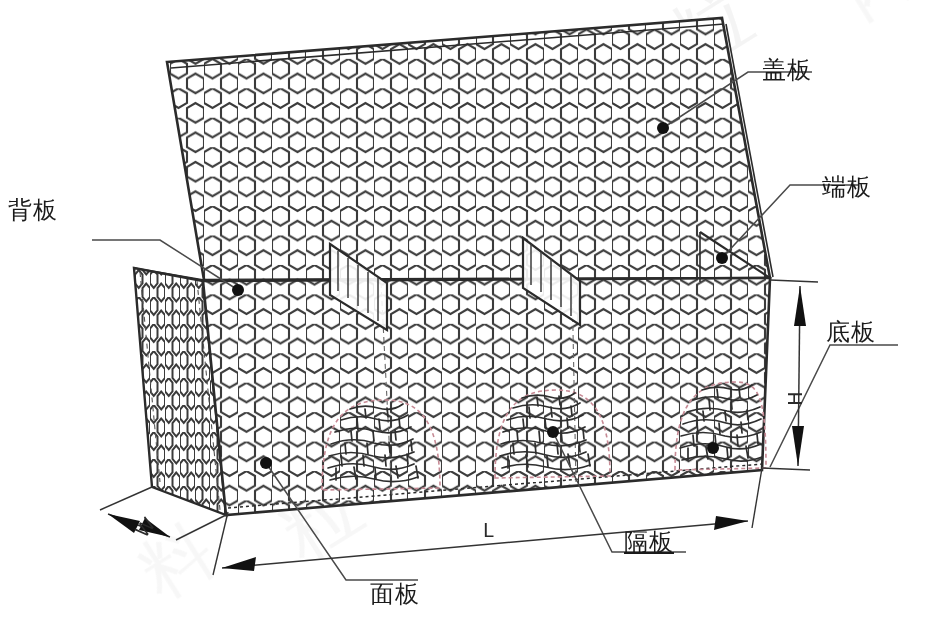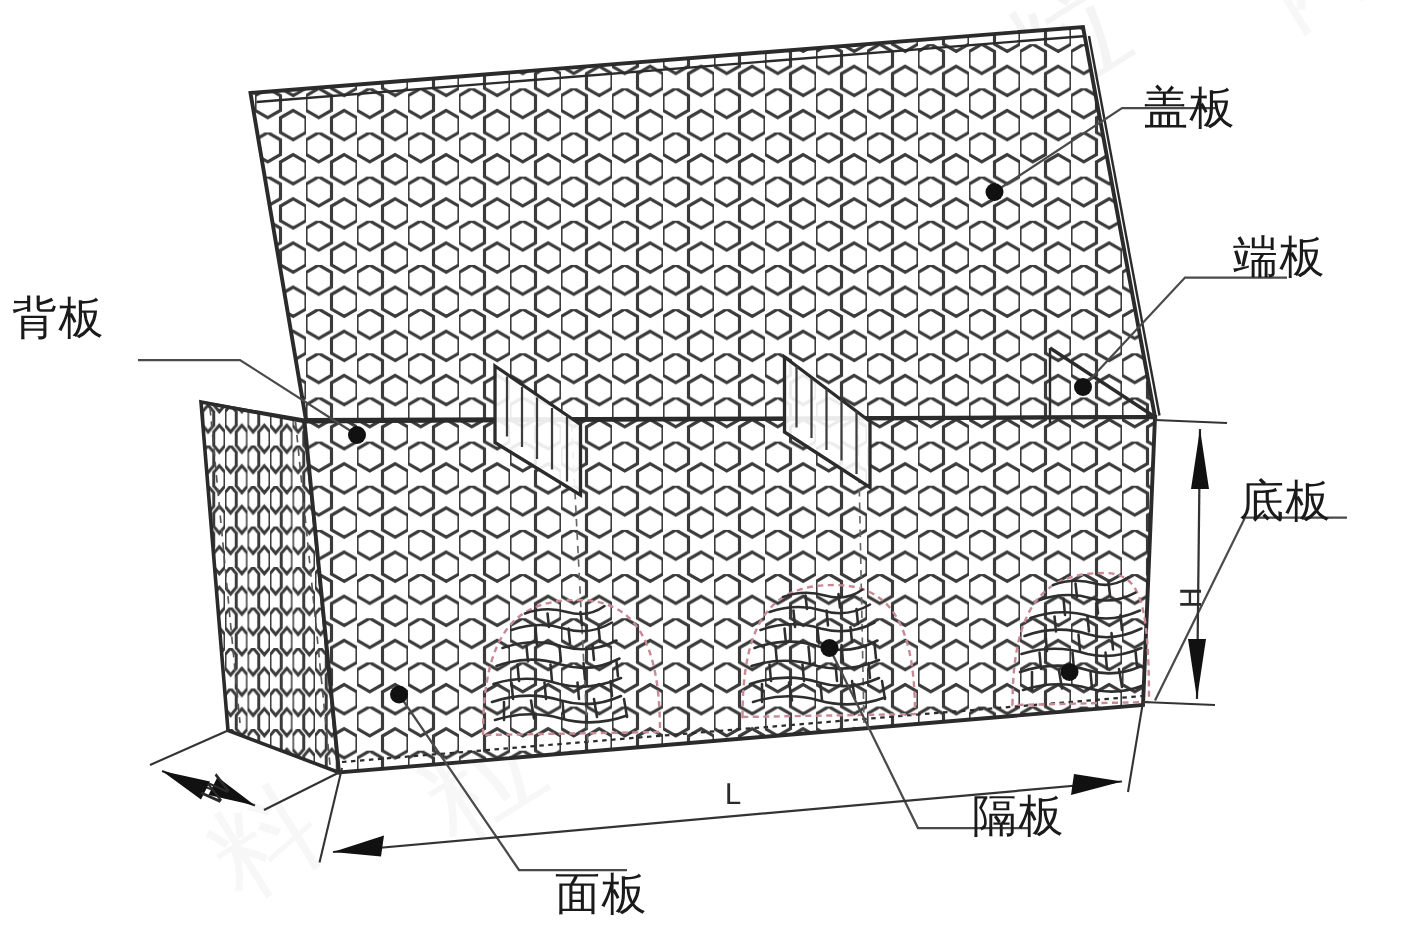--- a/index.html
+++ b/index.html
@@ -5,21 +5,21 @@
   html,body{margin:0;padding:0;background:#ffffff;}
   body{
     width:939px;height:629px;overflow:hidden;position:relative;
     font-family:"DejaVu Sans","Liberation Sans",sans-serif;
   }
   #stage{position:absolute;left:0;top:0;width:939px;height:629px;}
   svg.layer{position:absolute;left:0;top:0;width:939px;height:629px;}
   .lbl{
     position:absolute;
     font-family:"DejaVu Sans","Liberation Sans",sans-serif;
-    font-size:30px;color:#1a1a1a;white-space:nowrap;line-height:1;
+    font-size:24px;color:#1a1a1a;white-space:nowrap;line-height:1;
     letter-spacing:1px;
   }
   .dim{
     position:absolute;
     font-family:"DejaVu Sans","Liberation Sans",sans-serif;
     font-size:19px;color:#2a2a2a;white-space:nowrap;line-height:1;
   }
   .dim.rot90{transform:rotate(-90deg);transform-origin:center center;}
   .dim.rotW{transform:rotate(-52deg);transform-origin:center center;}
 </style>
@@ -329,27 +329,27 @@
 
       <polygon points="108,514 140,521 134,533"></polygon>
 
       <polygon points="170,537 139,530 145,518"></polygon>
     </g>
 
   </svg>
 
   <div class="lbl" style="left:762px;top:58px;">盖板</div>
 
-  <div class="lbl" style="left:822px;top:157px;text-align:center;">端板</div>
+  <div class="lbl" style="left:822px;top:175px;text-align:center;">端板</div>
 
   <div class="lbl" style="left:8px;top:198px;">背板</div>
 
   <div class="lbl" style="left:826px;top:320px;">底板</div>
 
-  <div class="lbl" style="left:648px;top:530px;">隔板</div>
+  <div class="lbl" style="left:624px;top:530px;text-decoration:underline;">隔板</div>
 
   <div class="lbl" style="left:370px;top:547px;margin-top:35px;">面板</div>
 
   <div class="dim" style="left:483px;top:521px;">L</div>
 
   <div class="dim rot90" style="left:788px;top:389px;">H</div>
 
   <div class="dim rotW" style="left:136px;top:518px;">W</div>
 
 </div>

